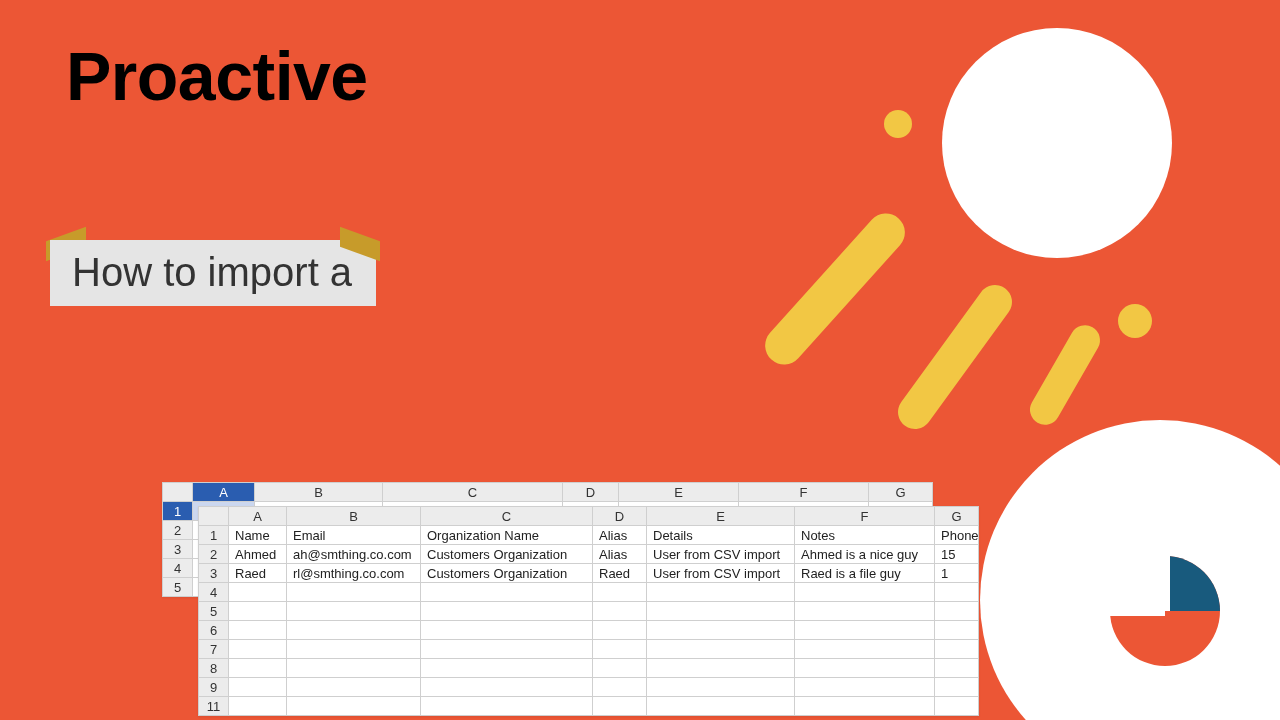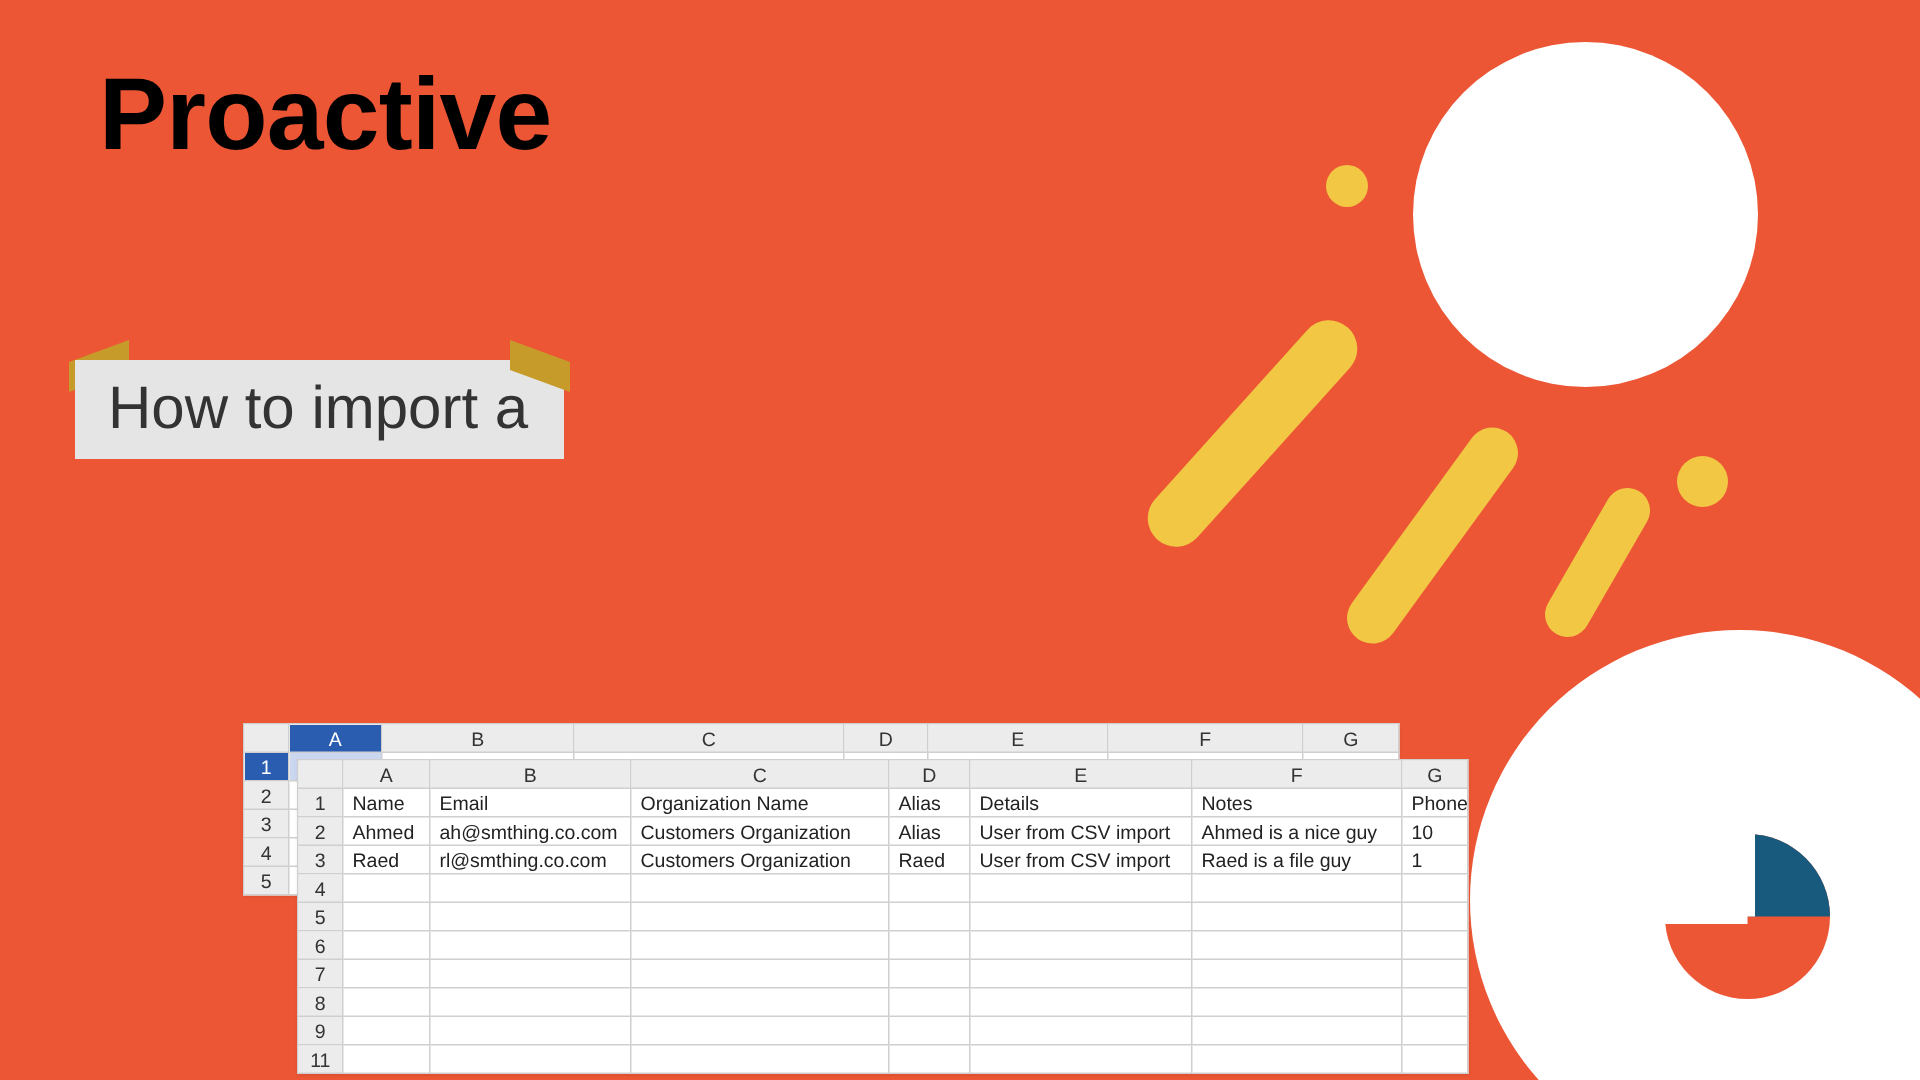--- a/index.html
+++ b/index.html
@@ -316,21 +316,21 @@
             <td>Phone</td>
           </tr>
           <tr>
             <td class="rowhead">2</td>
             <td>Ahmed</td>
             <td>ah@smthing.co.com</td>
             <td>Customers Organization</td>
             <td>Alias</td>
             <td>User from CSV import</td>
             <td>Ahmed is a nice guy</td>
-            <td>10</td>
+            <td>15</td>
           </tr>
           <tr>
             <td class="rowhead">3</td>
             <td>Raed</td>
             <td>rl@smthing.co.com</td>
             <td>Customers Organization</td>
             <td>Raed</td>
             <td>User from CSV import</td>
             <td>Raed is a file guy</td>
             <td>1</td>

